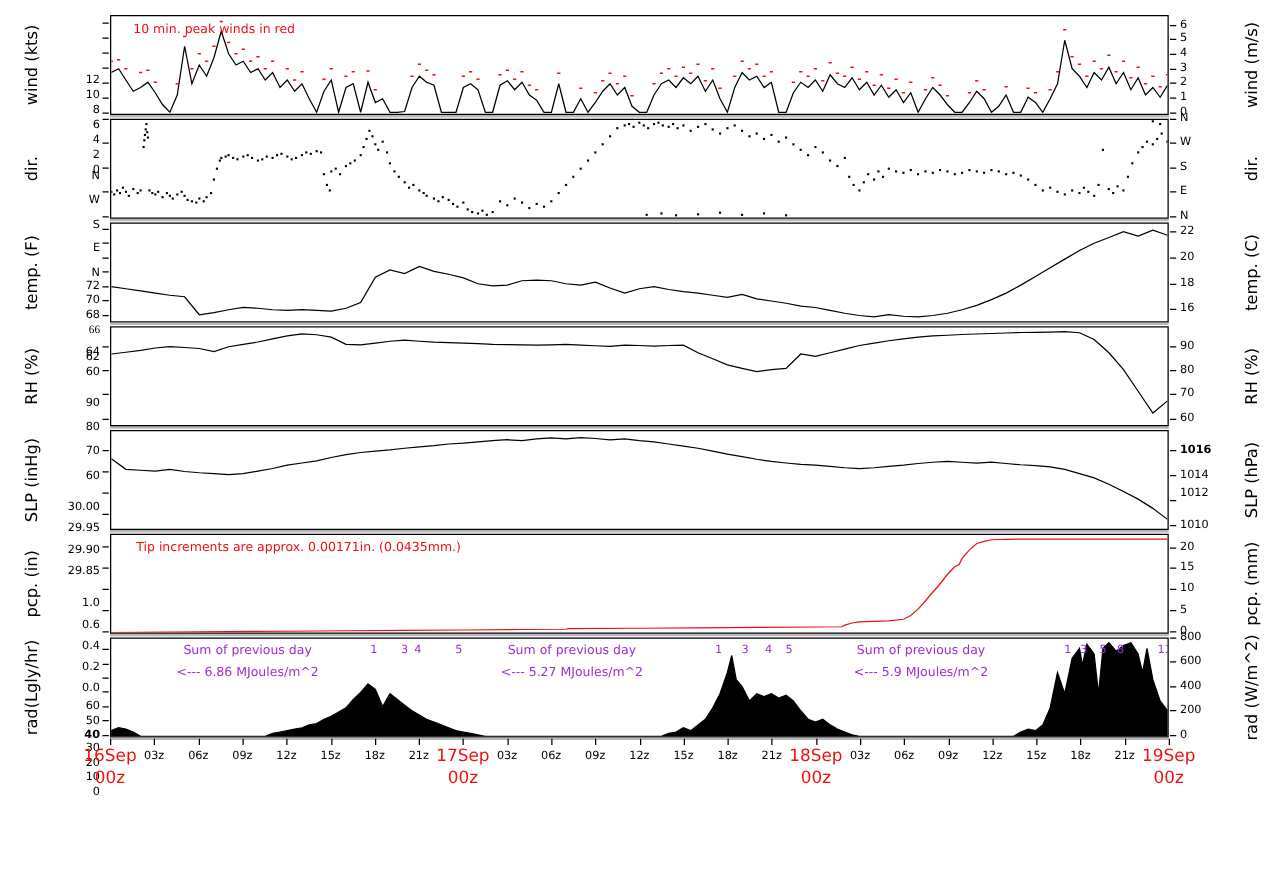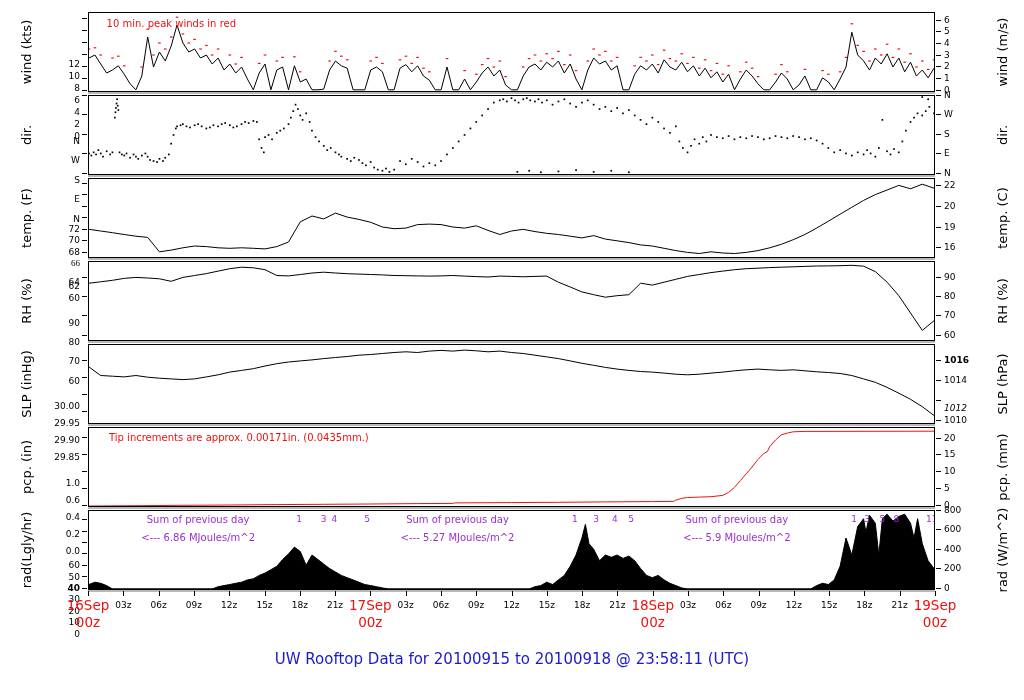--- a/index.html
+++ b/index.html
@@ -445,21 +445,21 @@
       <div class="tlab tlab-l" style="top: 34.3667px; font-family: Liberation Serif, serif;">66</div>
       <div class="tick tick-l" style="top: 27.8111px;"></div>
       <div class="tlab tlab-l" style="top: 22.8111px;">68</div>
       <div class="tick tick-l" style="top: 16.2556px;"></div>
       <div class="tlab tlab-l" style="top: 11.2556px;">70</div>
       <div class="tick tick-l" style="top: 4.7px;"></div>
       <div class="tlab tlab-l" style="top: -0.3px;">72</div>
       <div class="tick tick-r" style="top: 69.4111px;"></div>
       <div class="tlab tlab-r" style="top: 64.4111px;">16</div>
       <div class="tick tick-r" style="top: 48.6111px;"></div>
-      <div class="tlab tlab-r" style="top: 43.6111px;">19</div>
+      <div class="tlab tlab-r" style="top: 43.6111px;">18</div>
       <div class="tick tick-r" style="top: 27.8111px;"></div>
       <div class="tlab tlab-r" style="top: 22.8111px;">20</div>
       <div class="tick tick-r" style="top: 7.01111px;"></div>
       <div class="tlab tlab-r" style="top: 2.01111px;">22</div>
     </div>
 
   <div class="panel" style="top:261px">
     <div class="yt yt-l">RH (%)</div>
     <div class="plot">
         <svg width="845" height="78" viewBox="0 0 845 78">
@@ -497,21 +497,21 @@
       <div class="tlab tlab-l" style="top: 62.3261px;">29.85</div>
       <div class="tick tick-l" style="top: 50.3696px;"></div>
       <div class="tlab tlab-l" style="top: 45.3696px;">29.90</div>
       <div class="tick tick-l" style="top: 33.413px;"></div>
       <div class="tlab tlab-l" style="top: 28.413px;">29.95</div>
       <div class="tick tick-l" style="top: 16.4565px;"></div>
       <div class="tlab tlab-l" style="top: 11.4565px;">30.00</div>
       <div class="tick tick-r" style="top: 75.8043px;"></div>
       <div class="tlab tlab-r" style="top: 70.8043px;">1010</div>
       <div class="tick tick-r" style="top: 55.7957px;"></div>
-      <div class="tlab tlab-r" style="top: 59px; font-style: italic;">1012</div>
+      <div class="tlab tlab-r" style="top: 46px;">1012</div>
       <div class="tick tick-r" style="top: 35.787px;"></div>
       <div class="tlab tlab-r" style="top: 30.787px;">1014</div>
       <div class="tick tick-r" style="top: 15.7783px;"></div>
       <div class="tlab tlab-r" style="top: 10.7783px; font-weight: bold;">1016</div>
     </div>
 
   <div class="panel" style="top:427px">
     <div class="yt yt-l">pcp. (in)</div>
     <div class="plot">
         <svg width="845" height="78" viewBox="0 0 845 78">
@@ -590,21 +590,20 @@
       <div class="tick tick-r" style="top: 38.5px;"></div>
       <div class="tlab tlab-r" style="top: 33.5px;">400</div>
       <div class="tick tick-r" style="top: 19px;"></div>
       <div class="tlab tlab-r" style="top: 14px;">600</div>
       <div class="tick tick-r" style="top: -0.5px;"></div>
       <div class="tlab tlab-r" style="top: -5.5px;">800</div>
     </div>
 
   <div id="xaxis"></div>
 
-  <div id="title" style="color: rgb(26, 26, 204);">UW Rooftop Data for 20100915  to  20100918 @ 23:58:11  (UTC)</div>
 
 <div class="xtick" style="left: 88px;"></div>
     <div class="xtick" style="left: 123.3px;"></div>
     <div class="xtick" style="left: 158.6px;"></div>
     <div class="xtick" style="left: 193.9px;"></div>
     <div class="xtick" style="left: 229.2px;"></div>
     <div class="xtick" style="left: 264.5px;"></div>
     <div class="xtick" style="left: 299.8px;"></div>
     <div class="xtick" style="left: 335px;"></div>
     <div class="xtick" style="left: 370.3px;"></div>

